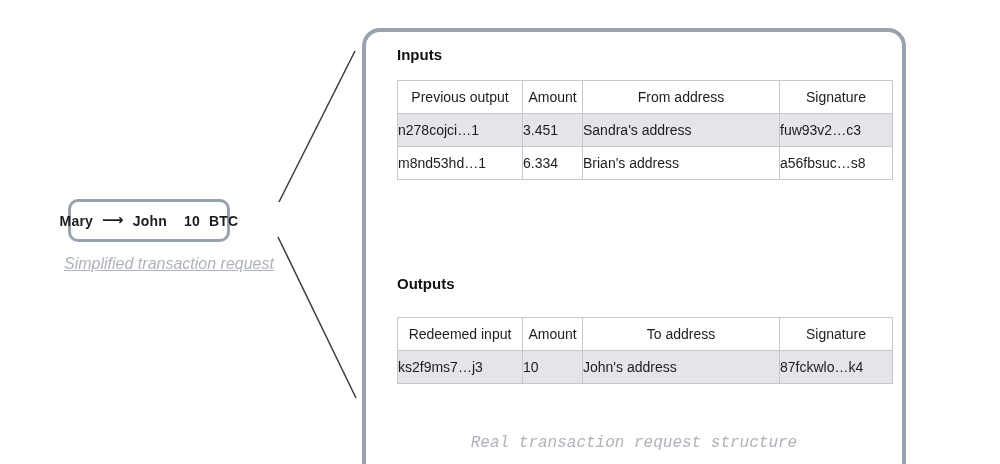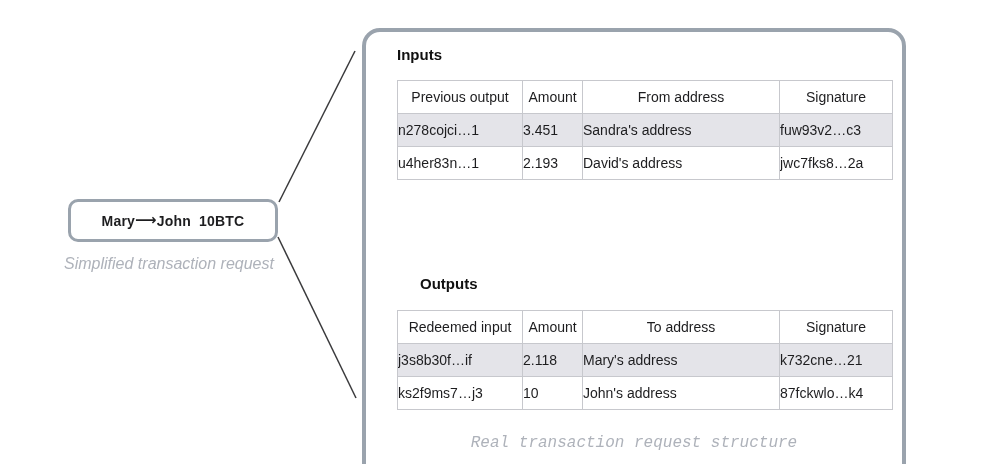--- a/index.html
+++ b/index.html
@@ -10,53 +10,53 @@
     --line:#3a3a3c;
     --text:#1d1d1f;
   }
   *{margin:0;padding:0;box-sizing:border-box;}
   html,body{background:#fff;}
   body{font-family:"Liberation Sans","DejaVu Sans",sans-serif;color:var(--text);}
   .stage{position:relative;width:1000px;height:464px;background:#fff;overflow:hidden;}
 
   
   .simple-box{
-    position:absolute;left:68px;top:199px;width:210px;height:43px;
+    position:absolute;left:68px;top:199px;width:162px;height:43px;
     border:3px solid var(--box-border);border-radius:10px;background:#fff;
-    display:flex;align-items:center;justify-content:center;
+    display:flex;align-items:center;justify-content:center;gap:9px;
     font-weight:bold;font-size:14px;letter-spacing:0.2px;text-align:right;
   }
   .simple-box .arrow{font-weight:bold;font-size:15px;line-height:1;transform:translateY(-1px);}
   .simple-box .amount{margin-left:8px;}
   .caption{
     position:absolute;font-style:italic;font-size:16px;color:var(--caption-text);
     text-align:center;white-space:nowrap;
   }
-  .caption.simplified{left:19px;top:255px;width:300px;}
+  .caption.simplified{left:19px;top:255px;width:300px;text-decoration:underline;}
   .caption.real{left:362px;top:434px;width:544px;font-family:Liberation Mono, monospace;}
 
   
   .connectors{position:absolute;left:0;top:0;width:1000px;height:464px;pointer-events:none;}
   .connectors line{stroke:var(--line);stroke-width:1.5;}
 
   
   .real-box{
     position:absolute;left:362px;top:28px;width:544px;height:458px;
     border:4px solid var(--box-border);border-radius:18px;background:#fff;
   }
   .section-title{position:absolute;left:31px;font-weight:bold;font-size:15px;color:#111;}
   .title-inputs{top:14px;}
-  .title-outputs{top:243px;margin-left:23px;}
+  .title-outputs{top:243px;}
 
   table.tx{
     position:absolute;left:31px;width:495px;
     border-collapse:collapse;table-layout:fixed;background:#fff;
   }
   table.tx-inputs{top:48px;}
-  table.tx-outputs{top:278px;padding-left:20px;}
+  table.tx-outputs{top:285px;padding-left:20px;}
   table.tx th,table.tx td{
     border:1px solid var(--table-border);
     height:33px;vertical-align:middle;
     font-size:14px;font-weight:normal;color:var(--text);
     overflow:hidden;white-space:nowrap;
   }
   table.tx thead th{background:#fff;}
   table.tx tbody tr:nth-child(odd) td{background:var(--row-shaded);}
   col.c1{width:125px;} col.c2{width:60px;} col.c3{width:197px;} col.c4{width:113px;}
 </style>
@@ -98,24 +98,24 @@
           </tr>
         </thead>
       <tbody>
           <tr>
             <td>n278cojci…1</td>
             <td>3.451</td>
             <td>Sandra's address</td>
             <td>fuw93v2…c3</td>
           </tr>
           <tr>
-            <td>u4her83n…1</td>
-            <td>2.193</td>
-            <td>David's address</td>
-            <td>jwc7fks8…2a</td>
+            <td>m8nd53hd…1</td>
+            <td>6.334</td>
+            <td>Brian's address</td>
+            <td>a56fbsuc…s8</td>
           </tr>
         </tbody>
     </table>
 
     <div class="section-title title-outputs">Outputs</div>
     <table class="tx tx-outputs">
       <colgroup>
           <col class="c1">
           <col class="c2">
           <col class="c3">
@@ -124,26 +124,20 @@
       <thead>
           <tr>
             <th>Redeemed input</th>
             <th>Amount</th>
             <th>To address</th>
             <th>Signature</th>
           </tr>
         </thead>
       <tbody>
           <tr>
-            <td>j3s8b30f…if</td>
-            <td>2.118</td>
-            <td>Mary's address</td>
-            <td>k732cne…21</td>
-          </tr>
-          <tr>
             <td>ks2f9ms7…j3</td>
             <td>10</td>
             <td>John's address</td>
             <td>87fckwlo…k4</td>
           </tr>
         </tbody>
     </table>
   </div>
 
   <div class="caption real">Real transaction request structure</div>

